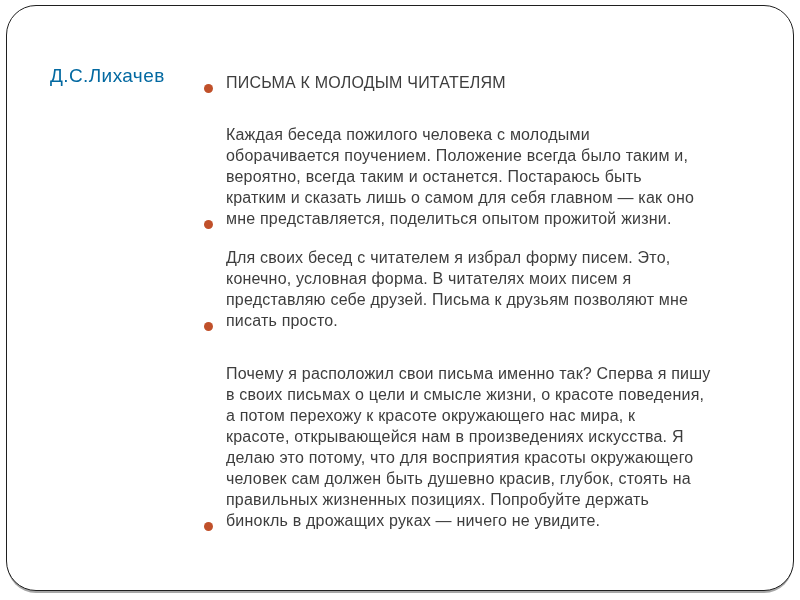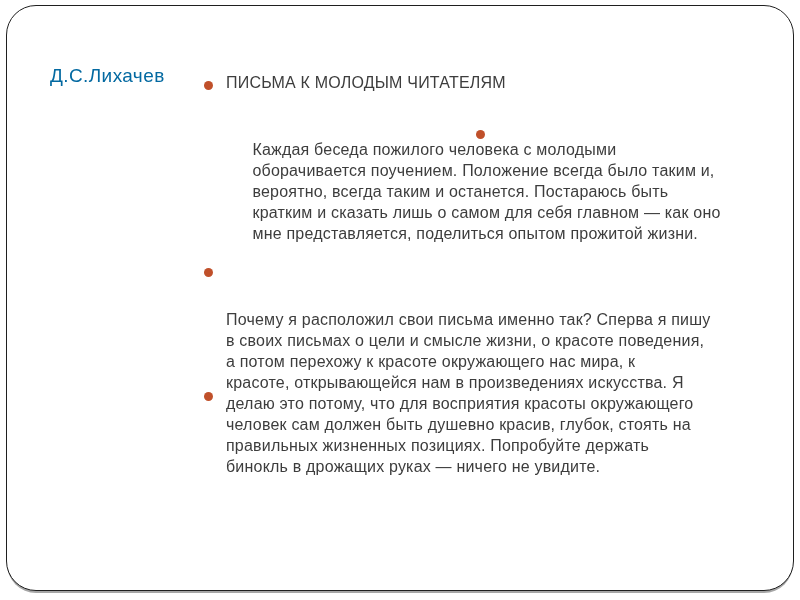--- a/index.html
+++ b/index.html
@@ -36,23 +36,23 @@
     margin-top: 39px;
   }
   .content {
     position: absolute;
     left: 204px;
     top: 72px;
     width: 565px;
   }
   .bullet-item {
     display: flex;
-    align-items: center;
+    align-items: flex-end;
   }
-  .bullet-item.gap-1 { margin-top: 31px; flex-direction: column; }
+  .bullet-item.gap-1 { margin-top: 31px; }
   .bullet-item.gap-2 { margin-top: 18px; }
   .bullet-item.gap-3 { margin-top: 32px; }
   .bullet-dot {
     width: 9px;
     height: 9px;
     border-radius: 50%;
     background: #c0502a;
     margin: 6px 13px 0 0;
     flex: 0 0 auto;
   }
@@ -82,20 +82,24 @@
     <span class="bullet-dot" style="background: rgb(192, 80, 42);"></span>
     <div class="bullet-text">Каждая беседа пожилого человека с молодыми
 оборачивается поучением. Положение всегда было таким и,
 вероятно, всегда таким и останется. Постараюсь быть
 кратким и сказать лишь о самом для себя главном — как оно
 мне представляется, поделиться опытом прожитой жизни.</div>
   </div>
 
   <div class="bullet-item gap-2">
     <span class="bullet-dot" style="background: rgb(192, 80, 42);"></span>
+    <div class="bullet-text">Для своих бесед с читателем я избрал форму писем. Это,
+конечно, условная форма. В читателях моих писем я
+представляю себе друзей. Письма к друзьям позволяют мне
+писать просто.</div>
   </div>
 
   <div class="bullet-item gap-3">
     <span class="bullet-dot" style="background: rgb(192, 80, 42);"></span>
     <div class="bullet-text">Почему я расположил свои письма именно так? Сперва я пишу
 в своих письмах о цели и смысле жизни, о красоте поведения,
 а потом перехожу к красоте окружающего нас мира, к
 красоте, открывающейся нам в произведениях искусства. Я
 делаю это потому, что для восприятия красоты окружающего
 человек сам должен быть душевно красив, глубок, стоять на

